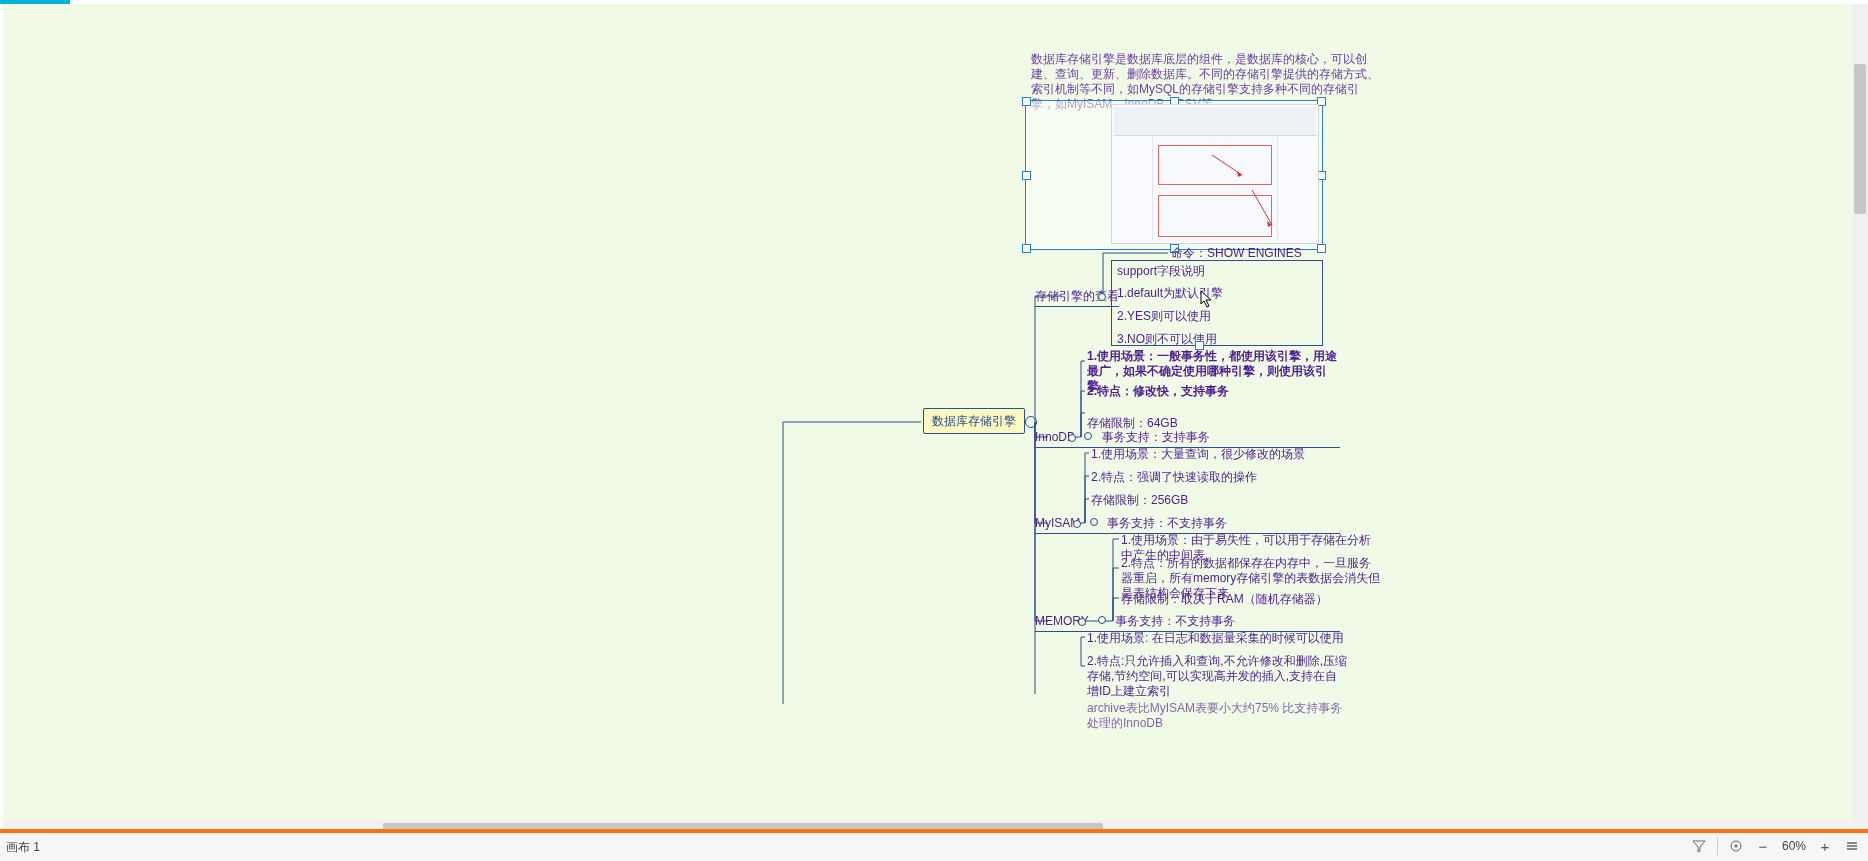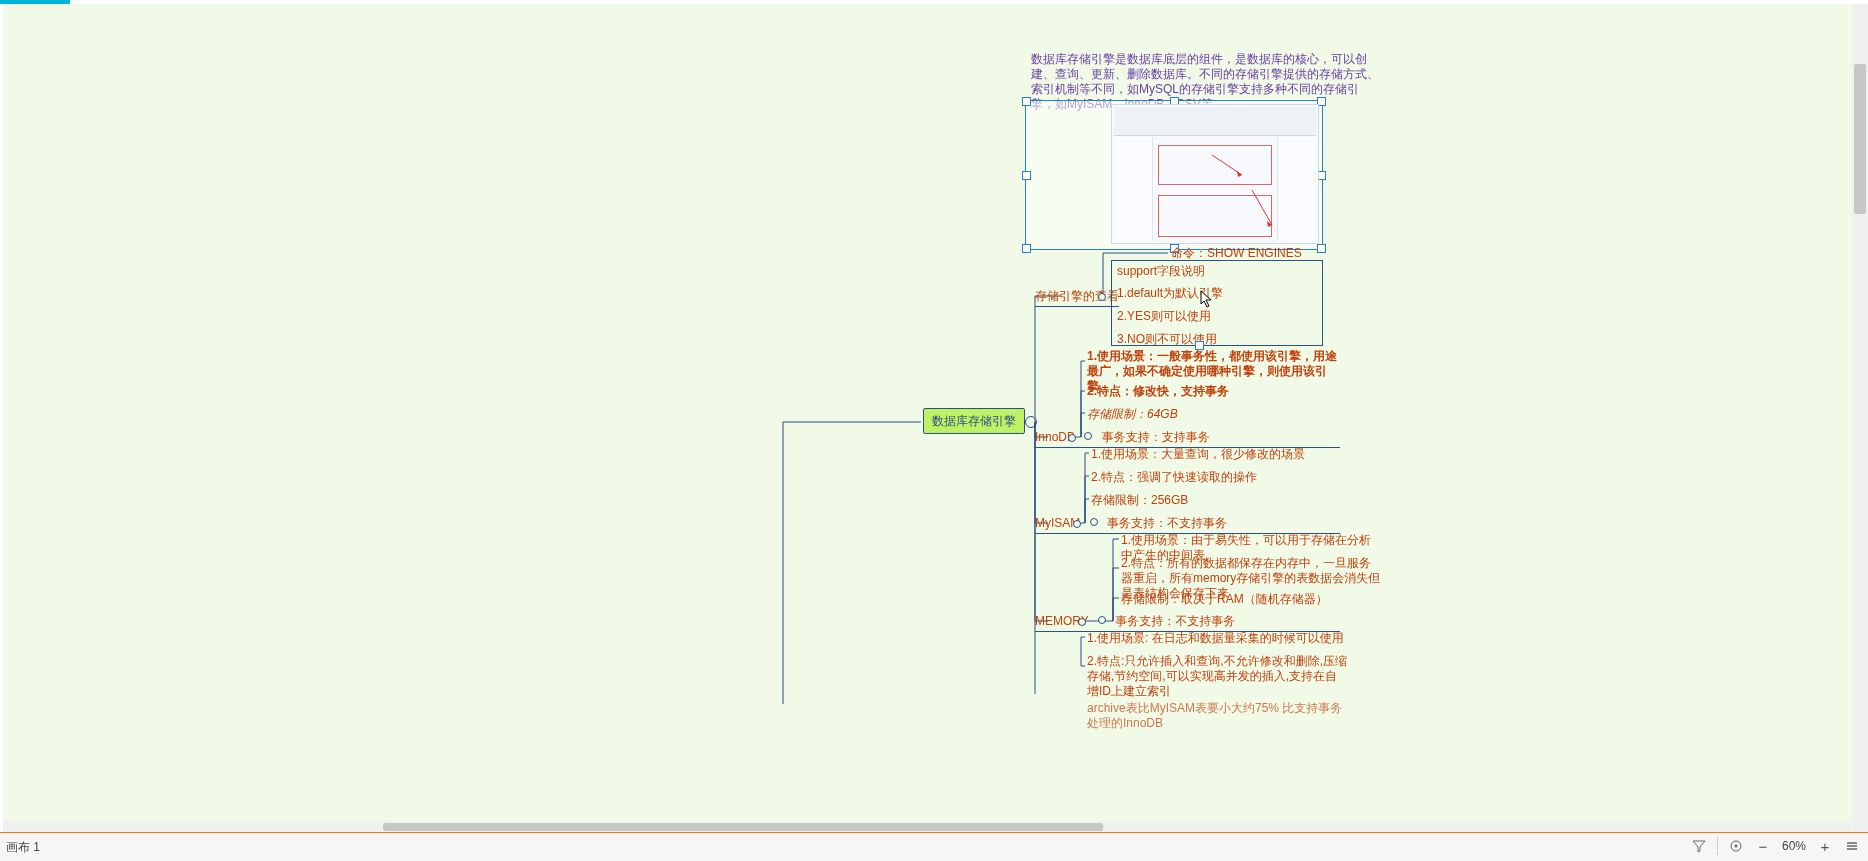--- a/index.html
+++ b/index.html
@@ -26,37 +26,37 @@
     top: 4px; left: 3px; right: 3px; bottom: 28px;
     background: #f0fae6;
     overflow: hidden;
   }
   
   .root-node {
     position: absolute;
     left: 920px; top: 404px;
     width: 100px; height: 24px;
     border: 1px solid #2a4f8a;
-    background: #bef264;
+    background: #fef9c3;
     color: #2a4f8a;
     font-size: 12px;
     text-align: center;
     line-height: 24px;
     border-radius: 2px;
   }
   .root-dot {
     position: absolute;
     width: 10px; height: 10px;
     border: 1px solid #2a4f8a;
     border-radius: 50%;
     background: #f0fae6;
   }
   .node-text {
     position: absolute;
-    color: #c2410c;
+    color: #4c1d95;
     font-size: 12px;
     line-height: 15px;
   }
   .underline-node {
     border-bottom: 1px solid #2a4f8a;
     padding-bottom: 2px;
   }
   .purple-text { color: #6a3da8; }
   .small-dot {
     position: absolute;
@@ -138,21 +138,21 @@
     position: absolute; top:2px; bottom:2px;
     left: 380px; width: 720px;
     background: #c7c7c7;
     border-radius: 2px;
   }
   
   .statusbar {
     position: absolute;
     left: 0; right: 0; bottom: 0; height: 28px;
     background: #f6f6f6;
-    border-top: 1px solid #f97316;
+    border-top: 4px solid #f97316;
     font-size: 12px;
     color: #444;
   }
   .statusbar .left {
     position: absolute; left: 6px; top: 6px;
   }
   .statusbar .right {
     position: absolute; right: 6px; top: 3px;
     display: flex; align-items: center; gap: 8px;
   }
@@ -254,21 +254,21 @@
 
   <div class="handle" style="left:1192px; top:337px;"></div>
 
   <div class="node-text underline-node" style="left:1032px; top:426px; width:305px;">
     <span>InnoDB</span>
     <span class="small-dot" style="position:relative; display:inline-block; top:-1px; margin:0 6px;"></span>
     <span>事务支持：支持事务</span>
   </div>
   <div class="node-text" style="left:1084px; top:345px; width:250px;font-weight:bold;">1.使用场景：一般事务性，都使用该引擎，用途最广，如果不确定使用哪种引擎，则使用该引擎</div>
   <div class="node-text" style="left:1084px; top:380px;font-weight:bold;">2.特点：修改快，支持事务</div>
-  <div class="node-text" style="left:1084px; top:403px;font-style:italic;">存储限制：64GB</div>
+  <div class="node-text" style="left:1084px; top:412px;">存储限制：64GB</div>
   <div class="small-dot" style="left:1065px; top:430px;"></div>
 
   <div class="node-text underline-node" style="left:1032px; top:512px; width:305px;">
     <span>MyISAM</span>
     <span class="small-dot" style="position:relative; display:inline-block; top:-1px; margin:0 6px;"></span>
     <span>事务支持：不支持事务</span>
   </div>
   <div class="node-text" style="left:1088px; top:443px;">1.使用场景：大量查询，很少修改的场景</div>
   <div class="node-text" style="left:1088px; top:466px;">2.特点：强调了快速读取的操作</div>
   <div class="node-text" style="left:1088px; top:489px;">存储限制：256GB</div>

